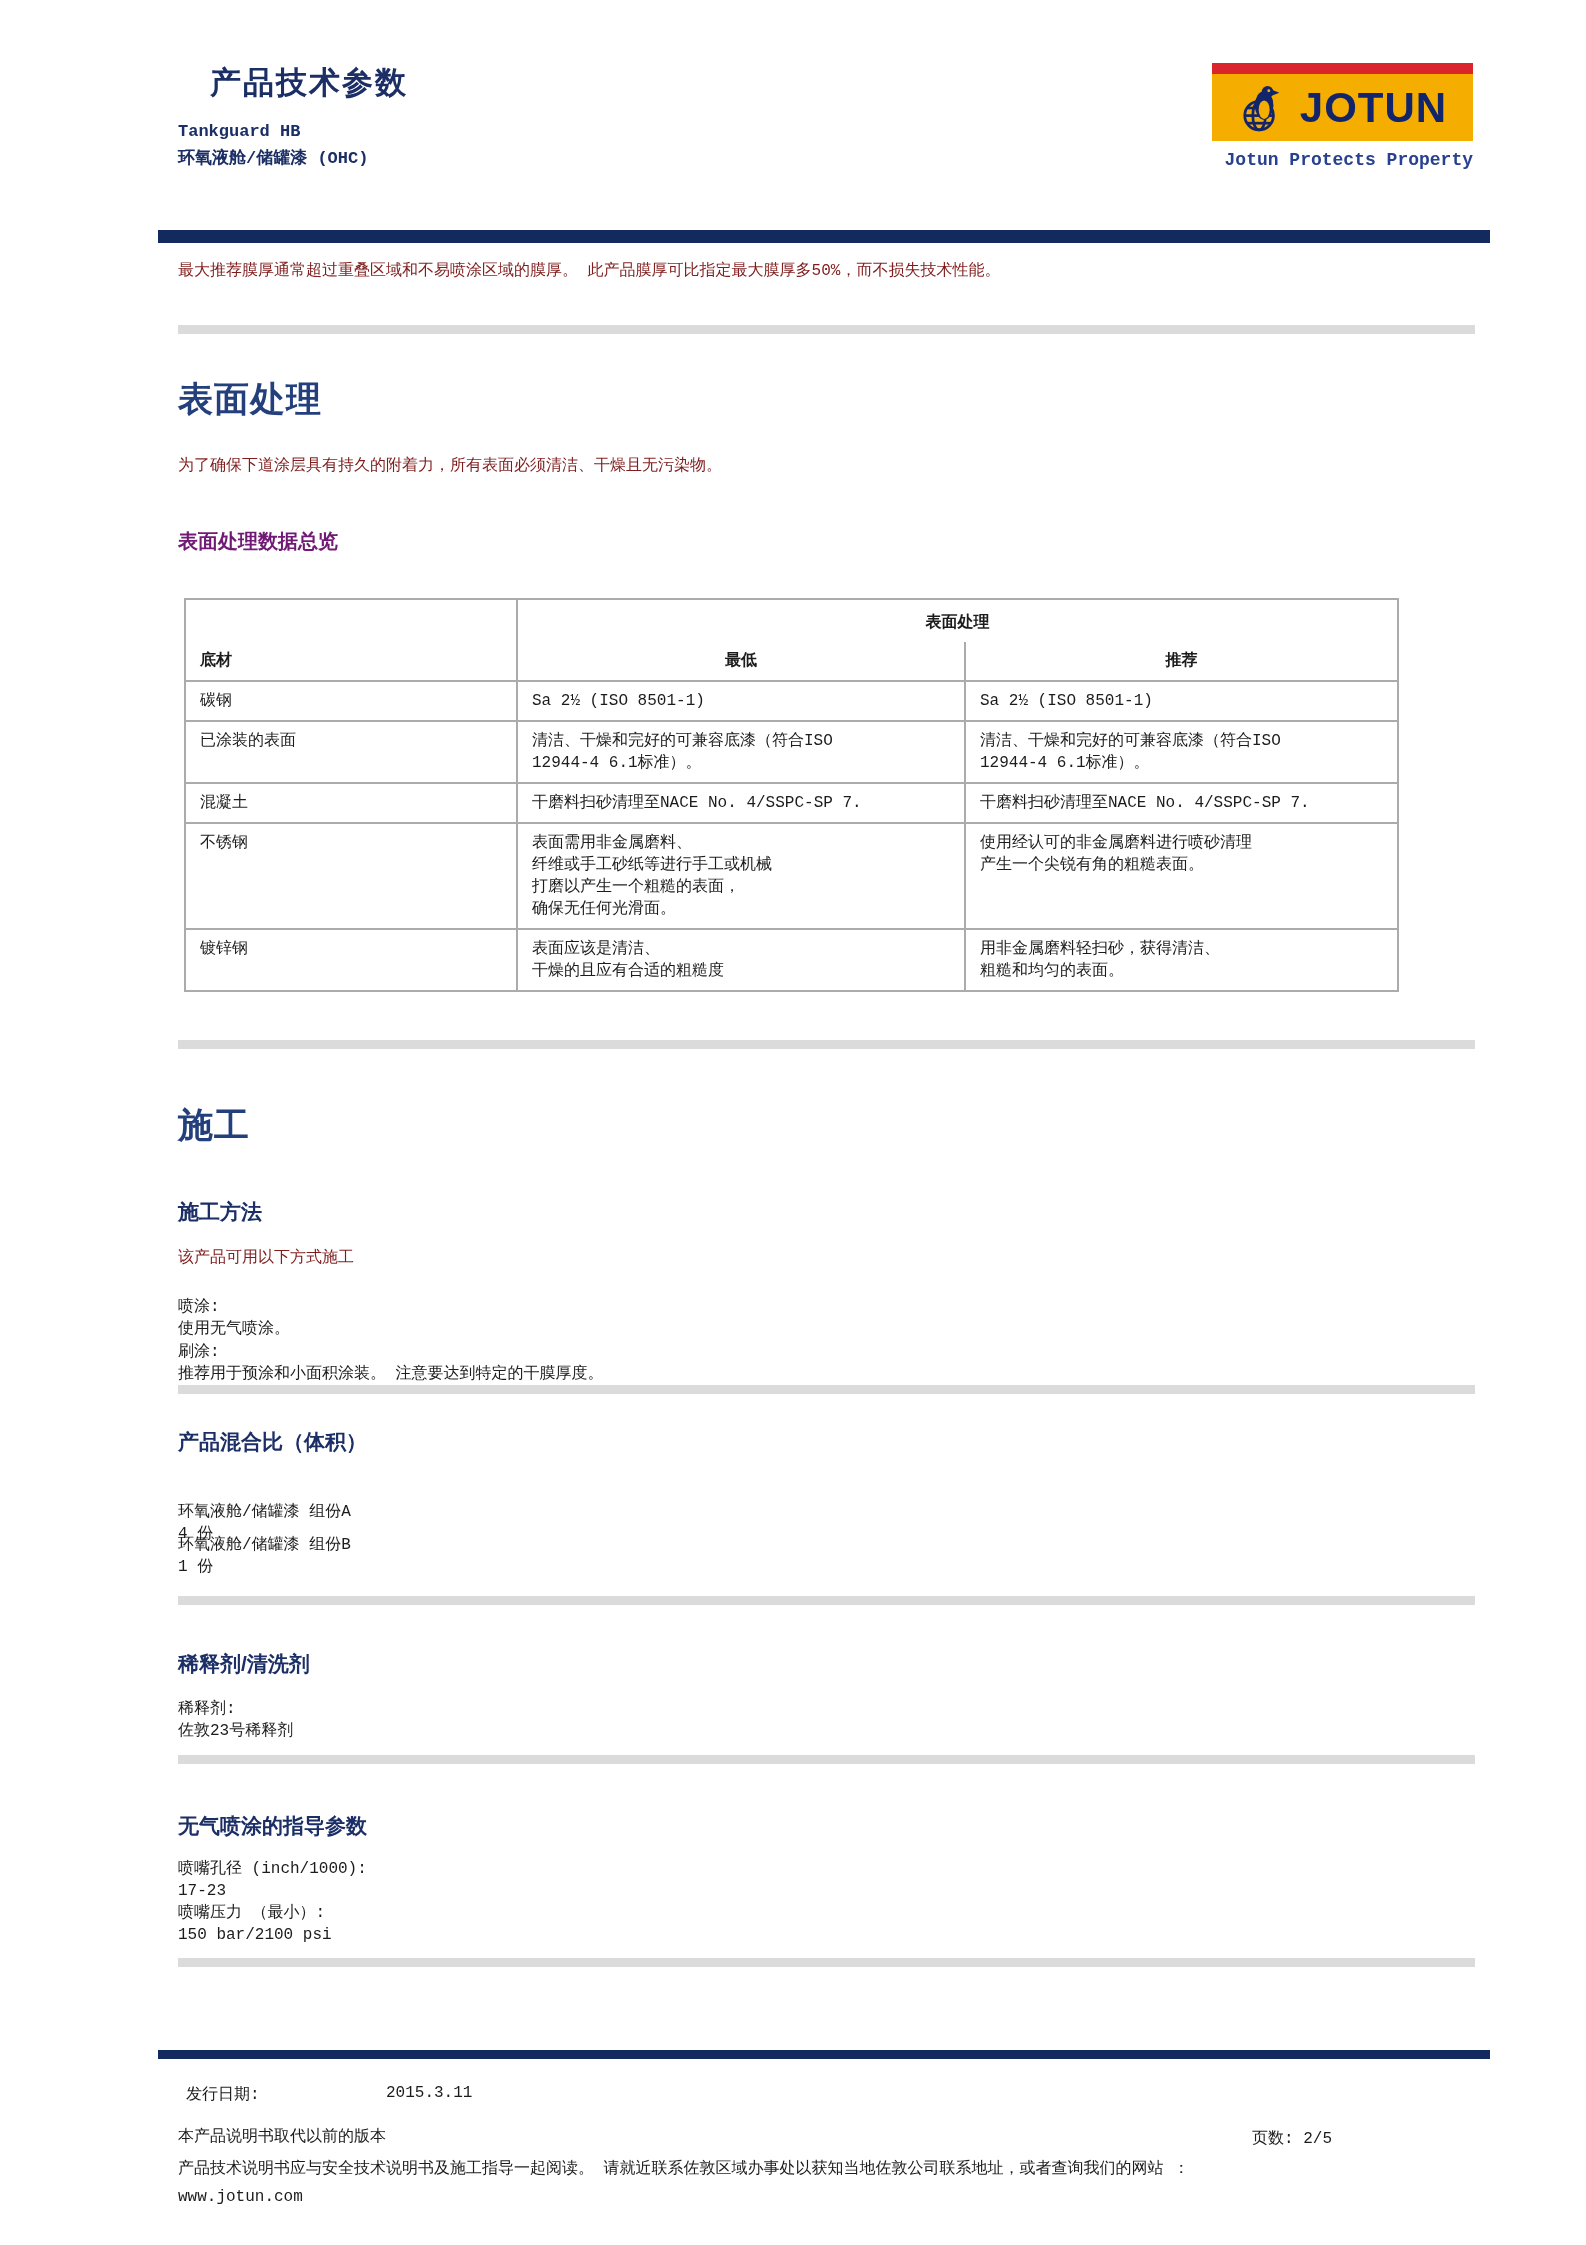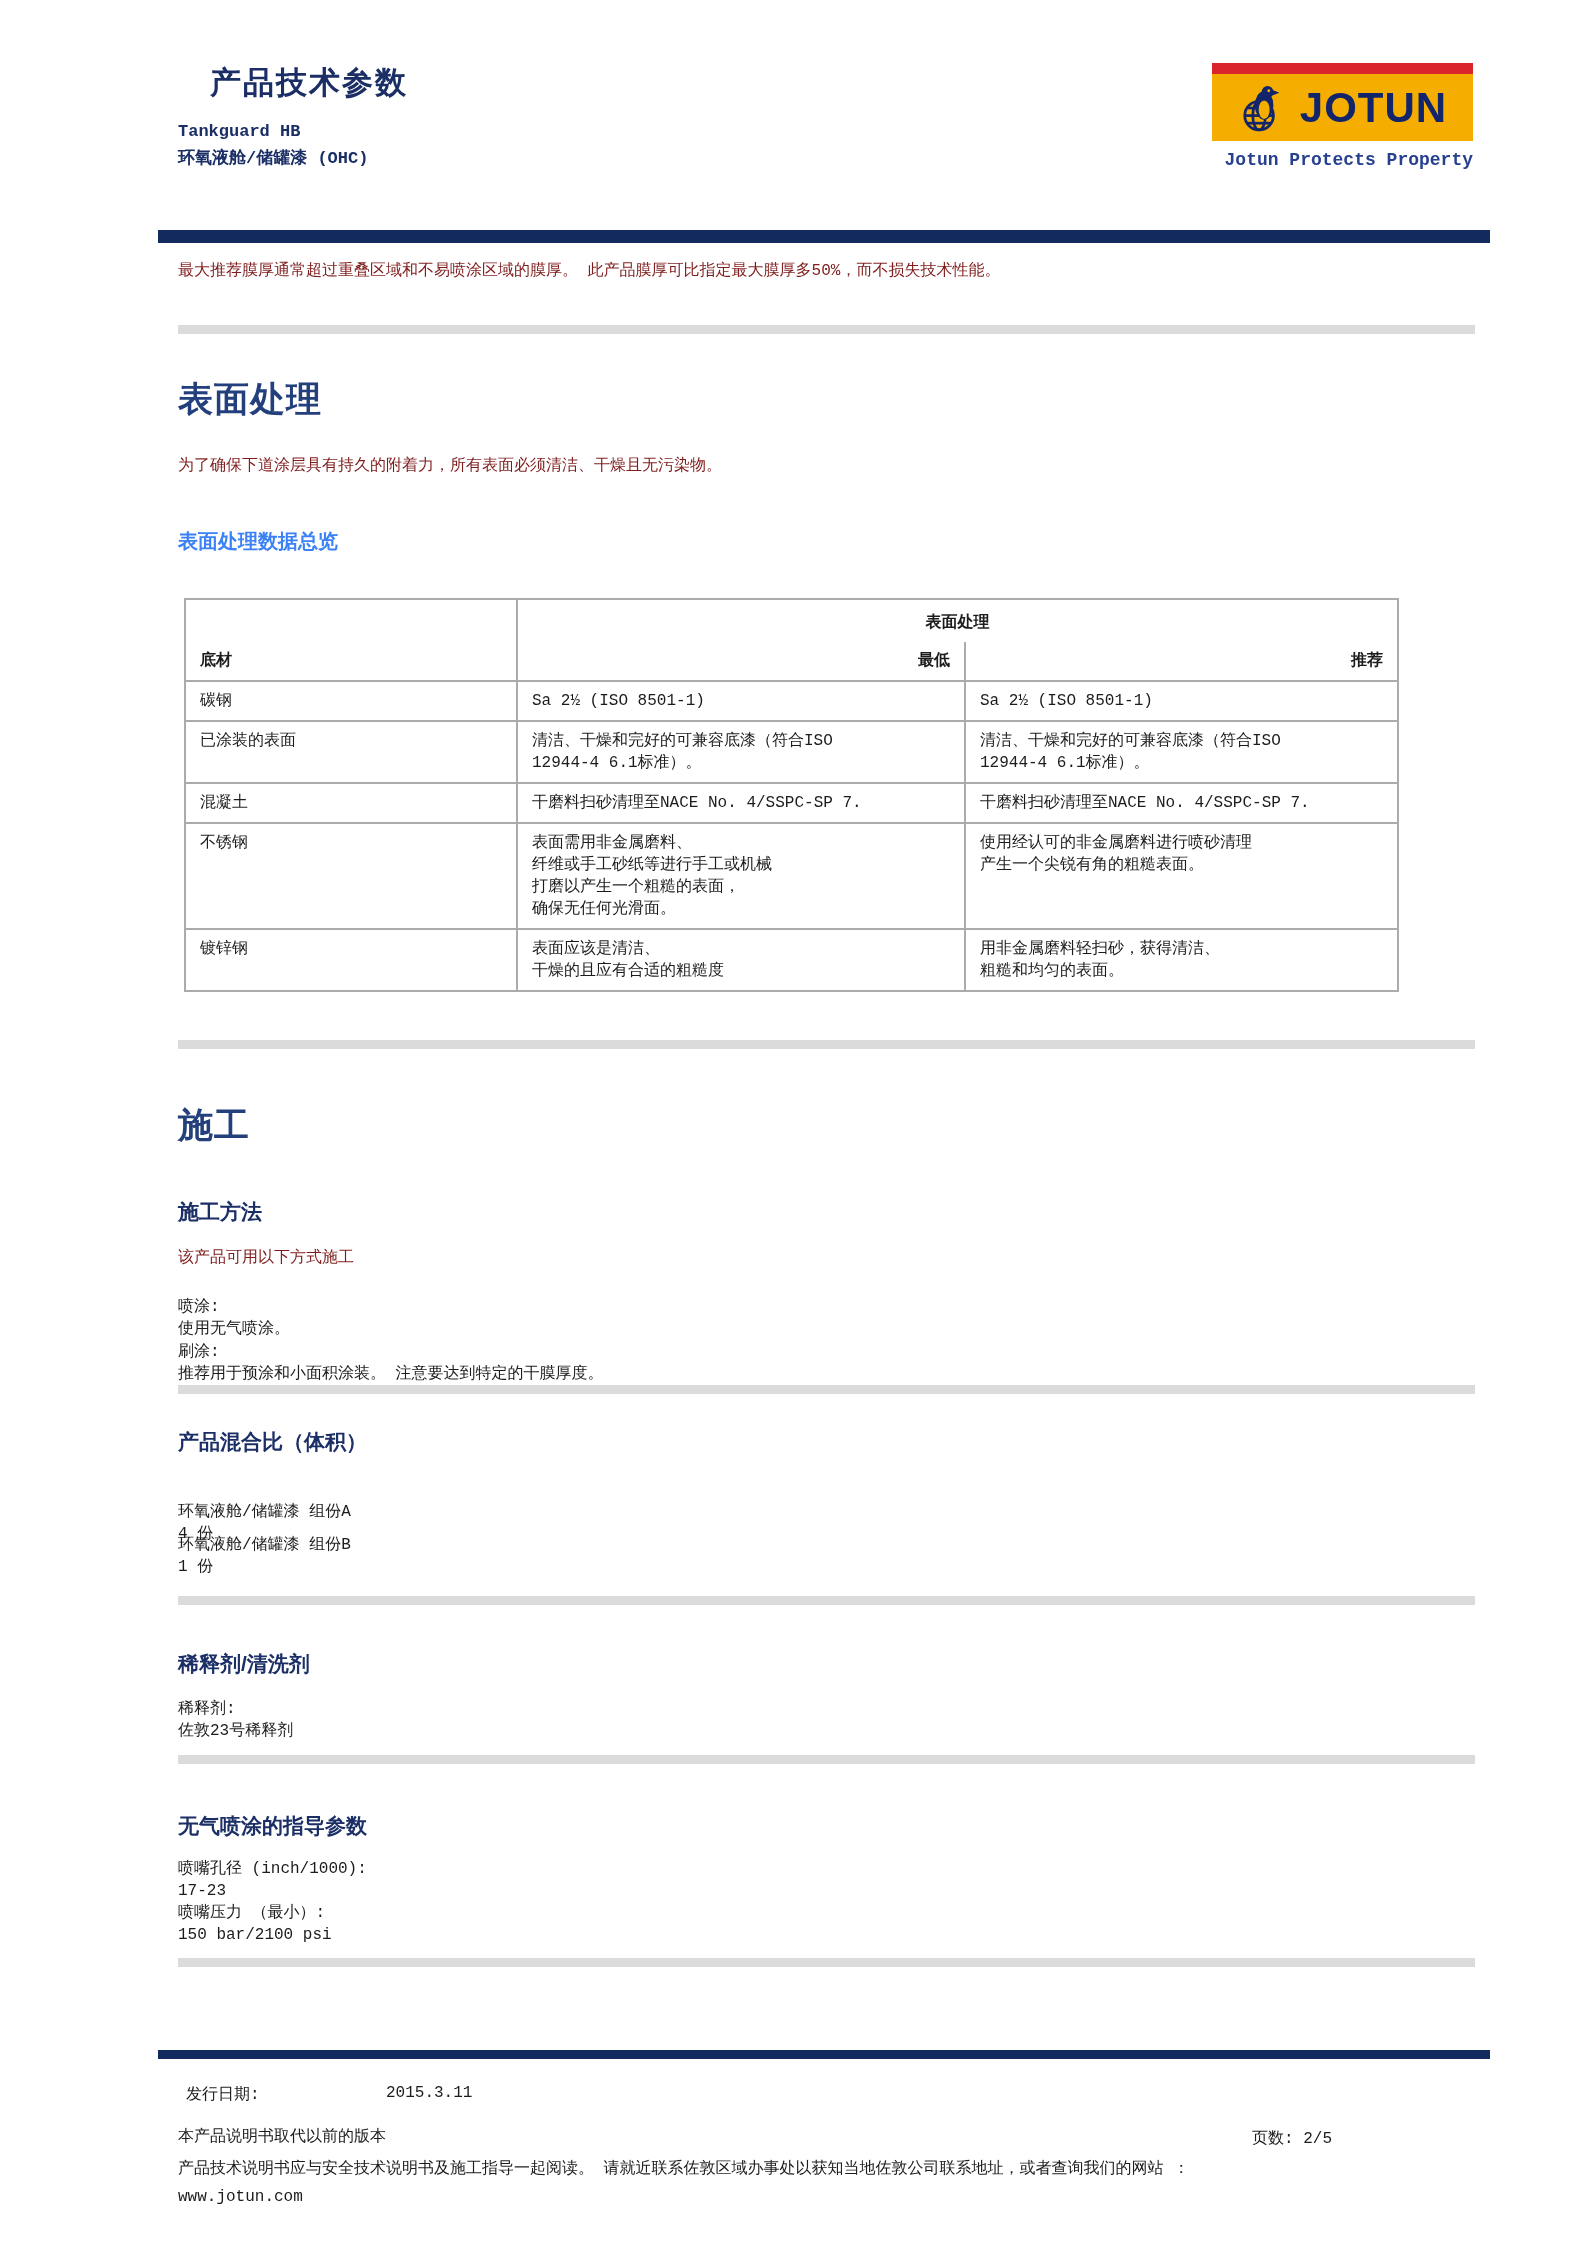--- a/index.html
+++ b/index.html
@@ -24,38 +24,38 @@
     font-size:18px;color:#27408f;}
   
   .navy-bar{left:158px;width:1332px;background:#132a5e;}
   .gray-bar{left:178px;width:1297px;height:9px;background:#dbdbdb;}
   
   .body-text{font-size:16px;line-height:22px;color:#7f1d1d;}
   .h1{font-family:"DejaVu Serif","Liberation Serif",serif;font-size:35px;
     font-weight:600;color:#24407c;letter-spacing:1px;}
   .h2{font-family:"Liberation Sans","DejaVu Sans",sans-serif;font-size:21px;
     font-weight:700;color:#1b2f66;}
-  .h3-black{font-size:20px;font-weight:700;color:#3b82f6;}
+  .h3-black{font-size:20px;font-weight:700;color:#701a75;}
   
   .kv{left:178px;display:flex;font-size:16px;line-height:22px;flex-direction:column;}
   .kv .k{flex:0 0 auto;}
   .kv.methods .k{width:242px;}
   .kv.mixing .k{width:650px;}
   .kv.thinner .k{width:310px;}
   .kv.airless .k{width:432px;}
   
   .prep-table{left:184px;top:598px;border-collapse:collapse;table-layout:fixed;
     width:1213px;font-size:16px;}
   .prep-table td{padding:8px 14px;vertical-align:top;line-height:22px;white-space:pre-line;}
   .prep-table{border:2px solid #ababab;}
   .prep-table .vline{border-left:2px solid #ababab;}
   .prep-table tr.data td{border-top:2px solid #ababab;}
   .prep-table .group-head{text-align:center;font-weight:700;padding-top:12px;}
   .prep-table tr.cols td{font-weight:700;}
-  .prep-table tr.cols .center{text-align:right;}
+  .prep-table tr.cols .center{text-align:center;}
   
   .foot{font-size:16px;color:#1c1c1c;}
 </style>
 </head>
 <body>
 
 <div class="page">
 
   <div class="abs doc-title">产品技术参数</div>
   <div class="abs prod-name">Tankguard HB</div>

